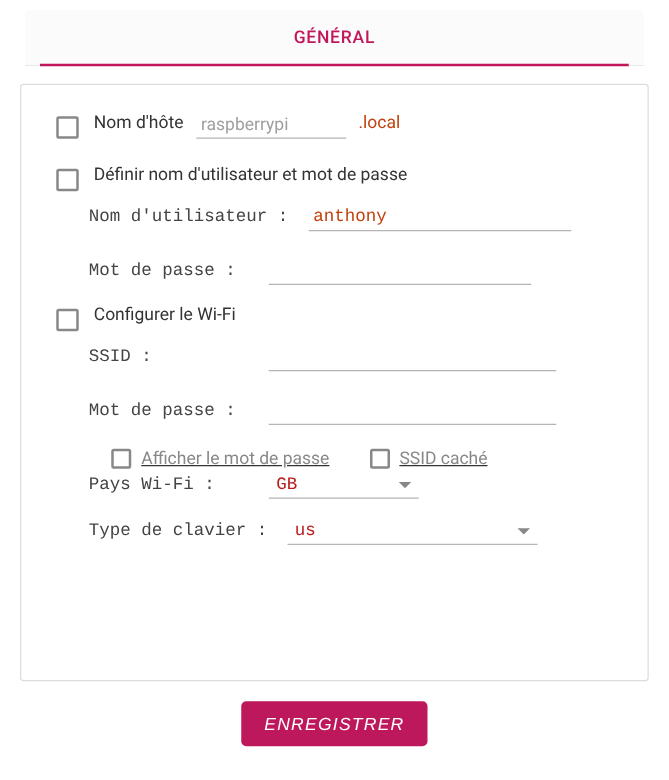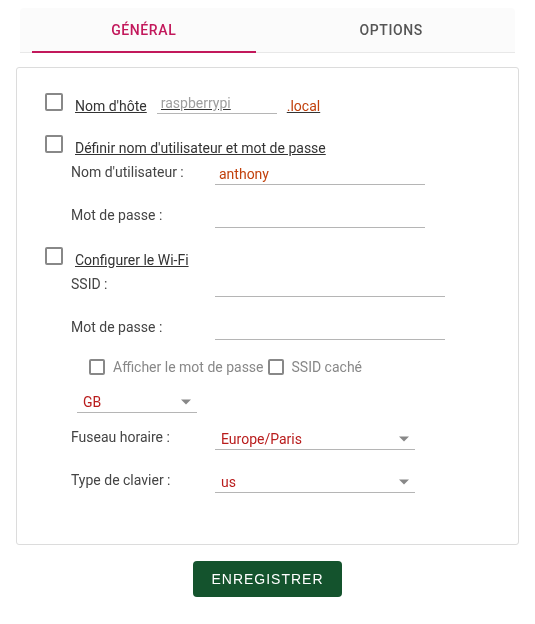--- a/index.html
+++ b/index.html
@@ -42,23 +42,22 @@
     background: #c2185b;
   }
   .panel {
     border: 1px solid #dcdcdc;
     border-radius: 3px;
     padding: 22px 24px 22px 24px;
     min-height: 478px;
   }
   .row {
     display: flex;
-    align-items: flex-end;
+    align-items: flex-start;
     margin-bottom: 8px;
-    text-decoration: underline;
   }
   .row.top { margin-bottom: 18px; }
   .cb {
     appearance: none;
     width: 18px; height: 18px;
     border: 2px solid #888;
     border-radius: 2px;
     margin-right: 12px;
     flex-shrink: 0;
     cursor: pointer;
@@ -71,22 +70,23 @@
   .main-label {
     font-size: 14px;
     color: #333;
   }
   .sub-block {
     padding-left: 30px;
     margin-bottom: 10px;
   }
   .sub-row {
     display: flex;
-    align-items: flex-start;
+    align-items: flex-end;
     margin-bottom: 22px;
+    font-family: Liberation Mono, monospace;
   }
   .sub-row:last-child { margin-bottom: 16px; }
   .sub-label {
     font-size: 14px;
     color: #444;
     margin-right: 10px;
     white-space: nowrap;
     padding-bottom: 3px;
   }
   .uline {
@@ -103,23 +103,24 @@
   .uline.filled { color: #c2410c; }
   .hostname-input { width: 120px; margin-left: 10px; margin-right: 10px;}
   .suffix { font-size: 14px; color: #c2410c; }
   .user-input { width: 210px; margin-left: 6px; }
   .pw-input { width: 210px; margin-left: 6px; }
   .ssid-input { width: 230px; margin-left: 6px; }
   .wifipw-input { width: 230px; margin-left: 6px; }
   .inline-checks {
     display: flex;
     align-items: center;
+    gap: 28px;
     margin-top: -6px;
-    margin-bottom: 14px;
     padding-left: 14px;
+    text-decoration: underline;
   }
   .inline-check {
     display: flex;
     align-items: center;
     color: #888;
     font-size: 14px;
   }
   .select-wrap {
     position: relative;
     display: inline-block;
@@ -140,41 +141,41 @@
     width: 0; height: 0;
     border-left: 5px solid transparent;
     border-right: 5px solid transparent;
     border-top: 5px solid #888;
   }
   .save-wrap {
     text-align: center;
     margin-top: 16px;
   }
   .save-btn {
-    background: #14532d;
+    background: #be185d;
     color: #fff;
     border: none;
     border-radius: 4px;
     padding: 10px 18px;
     font-size: 14px;
     letter-spacing: 1px;
     font-weight: 500;
     cursor: pointer;
+    font-style: italic;
   }
   .spacer-label {
     min-width: 128px;
     display: inline-block;
   }
 </style>
 </head>
 <body>
 
 <div class="tabs">
   <div class="tab active">GÉNÉRAL</div>
-  <div class="tab">OPTIONS</div>
 </div>
 
 <div class="panel">
 
   <div class="row top">
     <input type="checkbox" class="cb" style="">
     <span class="main-label">Nom d'hôte</span>
     <input class="uline hostname-input" placeholder="raspberrypi" style="">
     <span class="suffix">.local</span>
   </div>
@@ -211,35 +212,29 @@
       <div class="inline-check">
         <input type="checkbox" class="cb small" style="">
         <span>Afficher le mot de passe</span>
       </div>
       <div class="inline-check">
         <input type="checkbox" class="cb small" style="">
         <span>SSID caché</span>
       </div>
     </div>
     <div class="sub-row">
+      <span class="sub-label spacer-label">Pays Wi-Fi :</span>
       <div class="select-wrap">
         <span>GB</span>
         <span class="caret"></span>
       </div>
     </div>
   </div>
 
   <div class="sub-block">
-    <div class="sub-row">
-      <span class="sub-label spacer-label">Fuseau horaire :</span>
-      <div class="select-wrap wide">
-        <span>Europe/Paris</span>
-        <span class="caret"></span>
-      </div>
-    </div>
     <div class="sub-row">
       <span class="sub-label spacer-label">Type de clavier :</span>
       <div class="select-wrap wide">
         <span>us</span>
         <span class="caret"></span>
       </div>
     </div>
   </div>
 
 </div>

